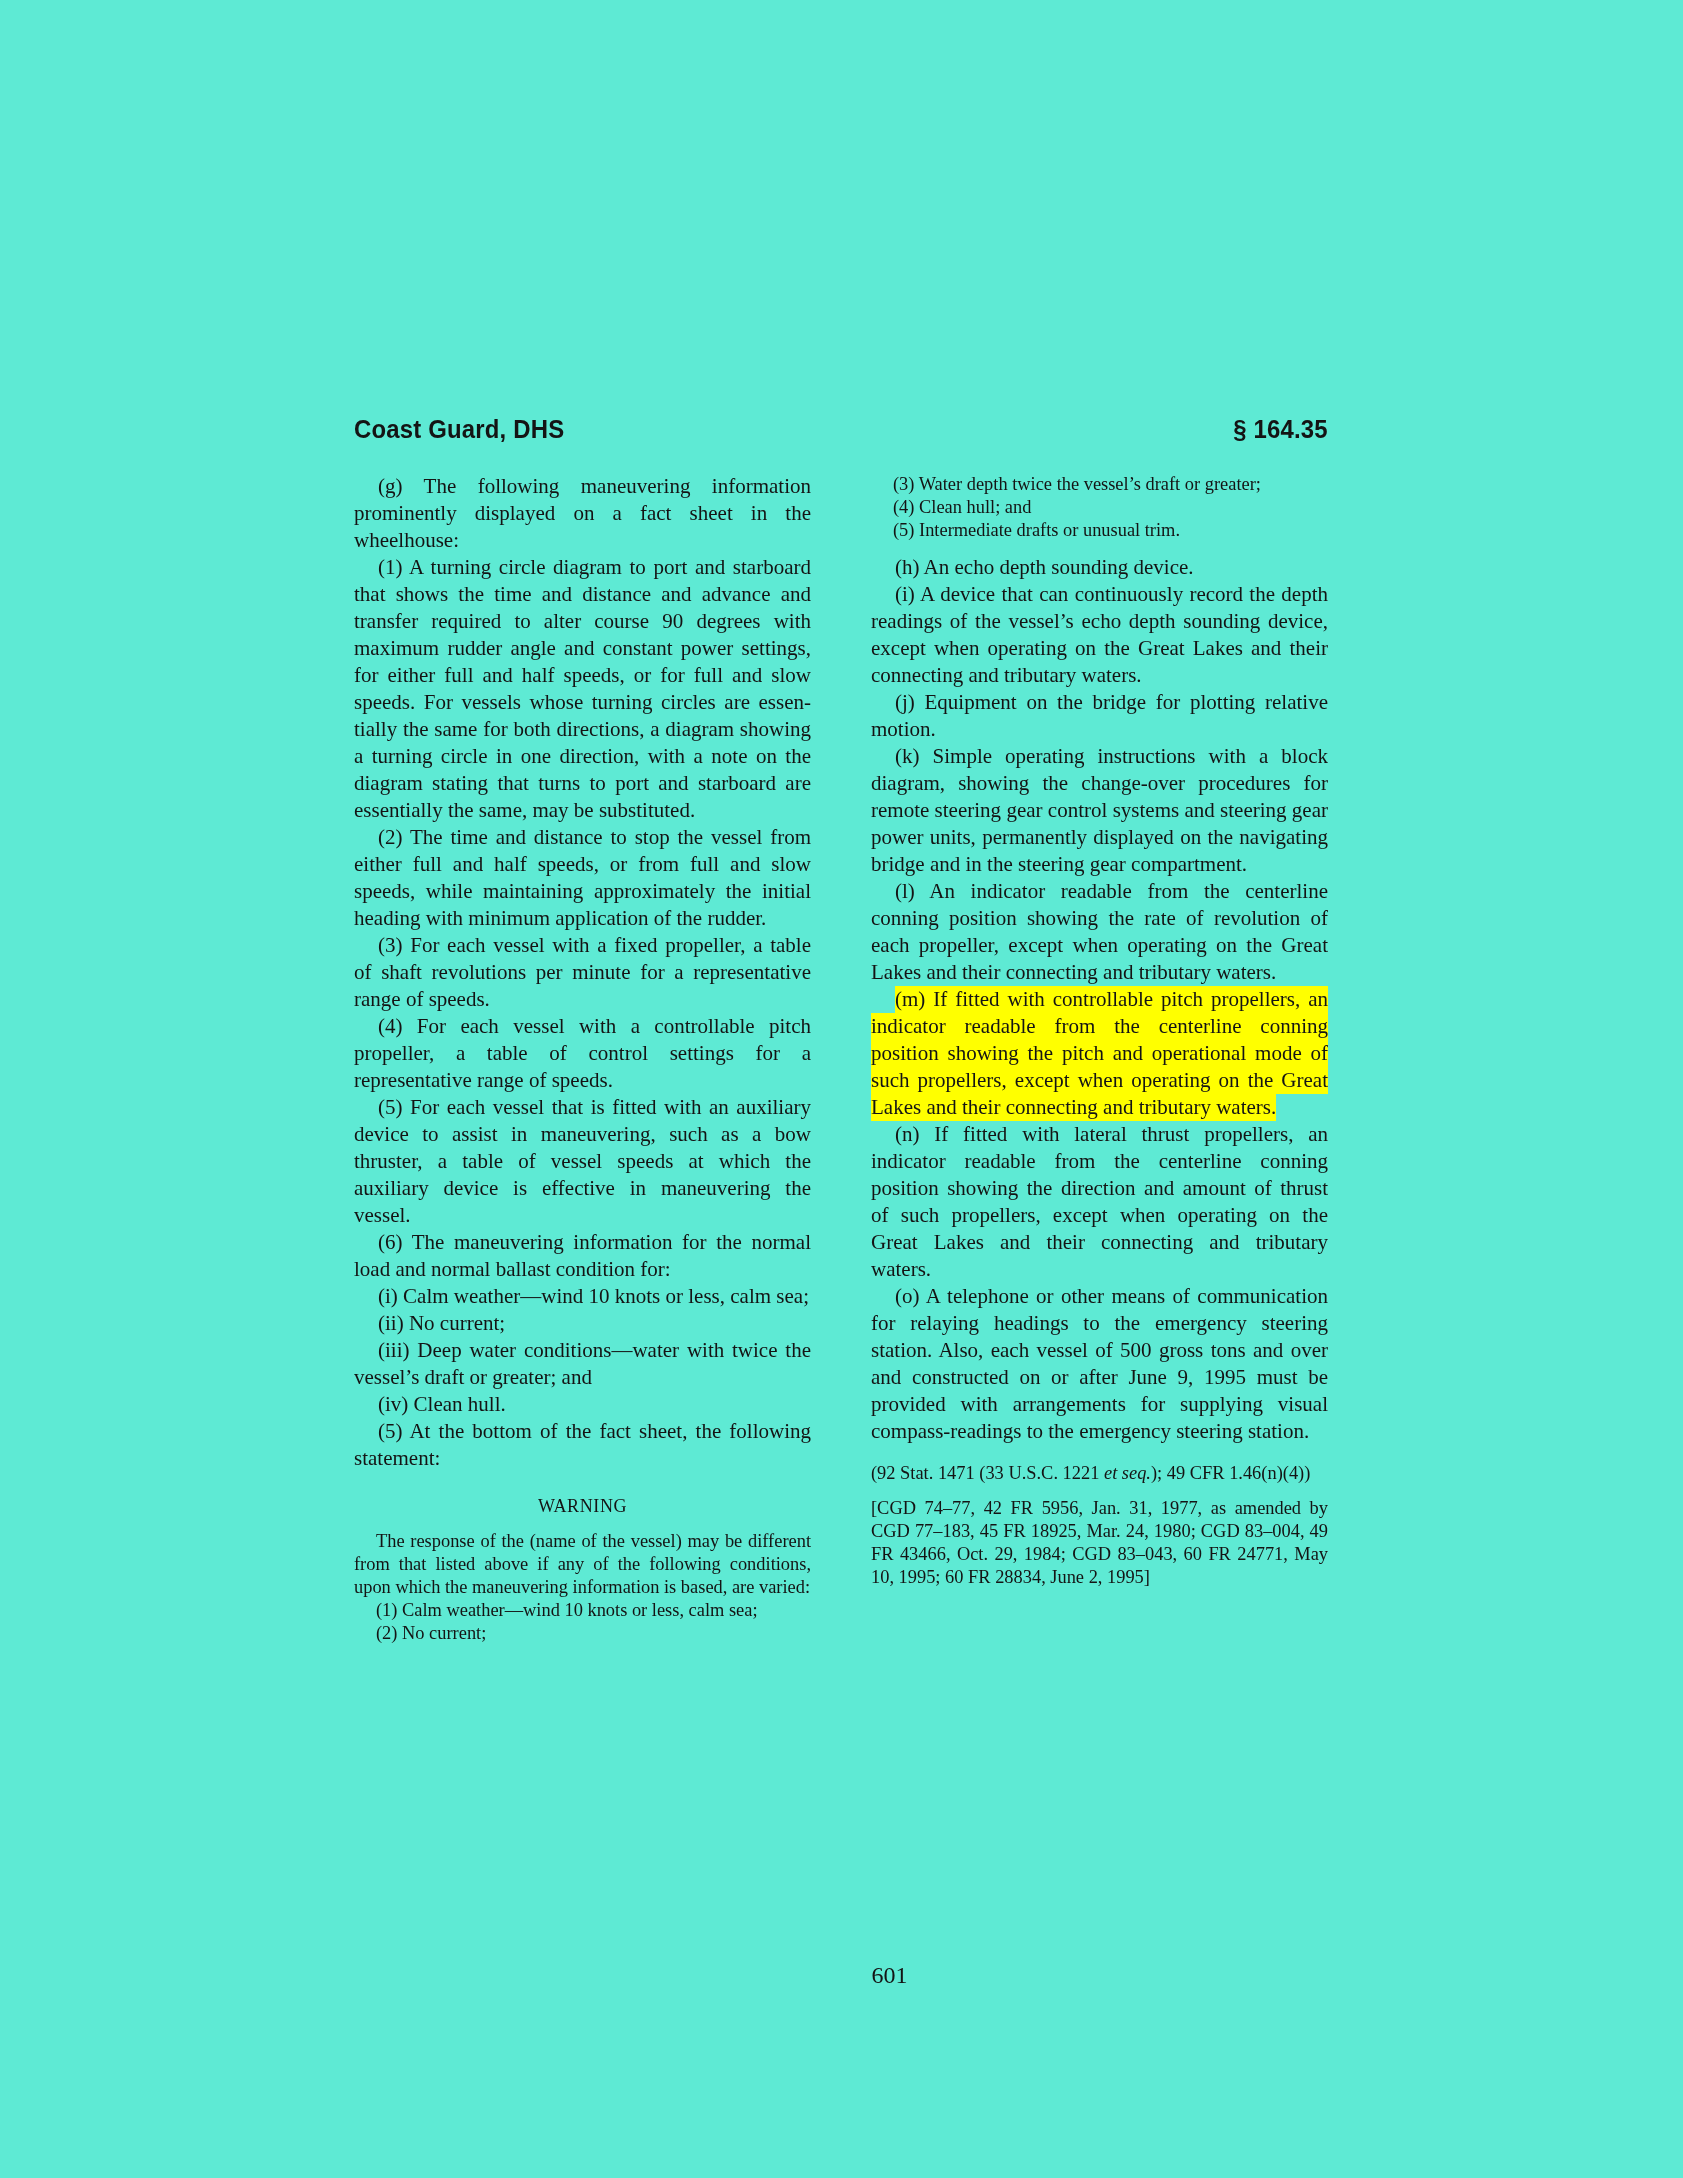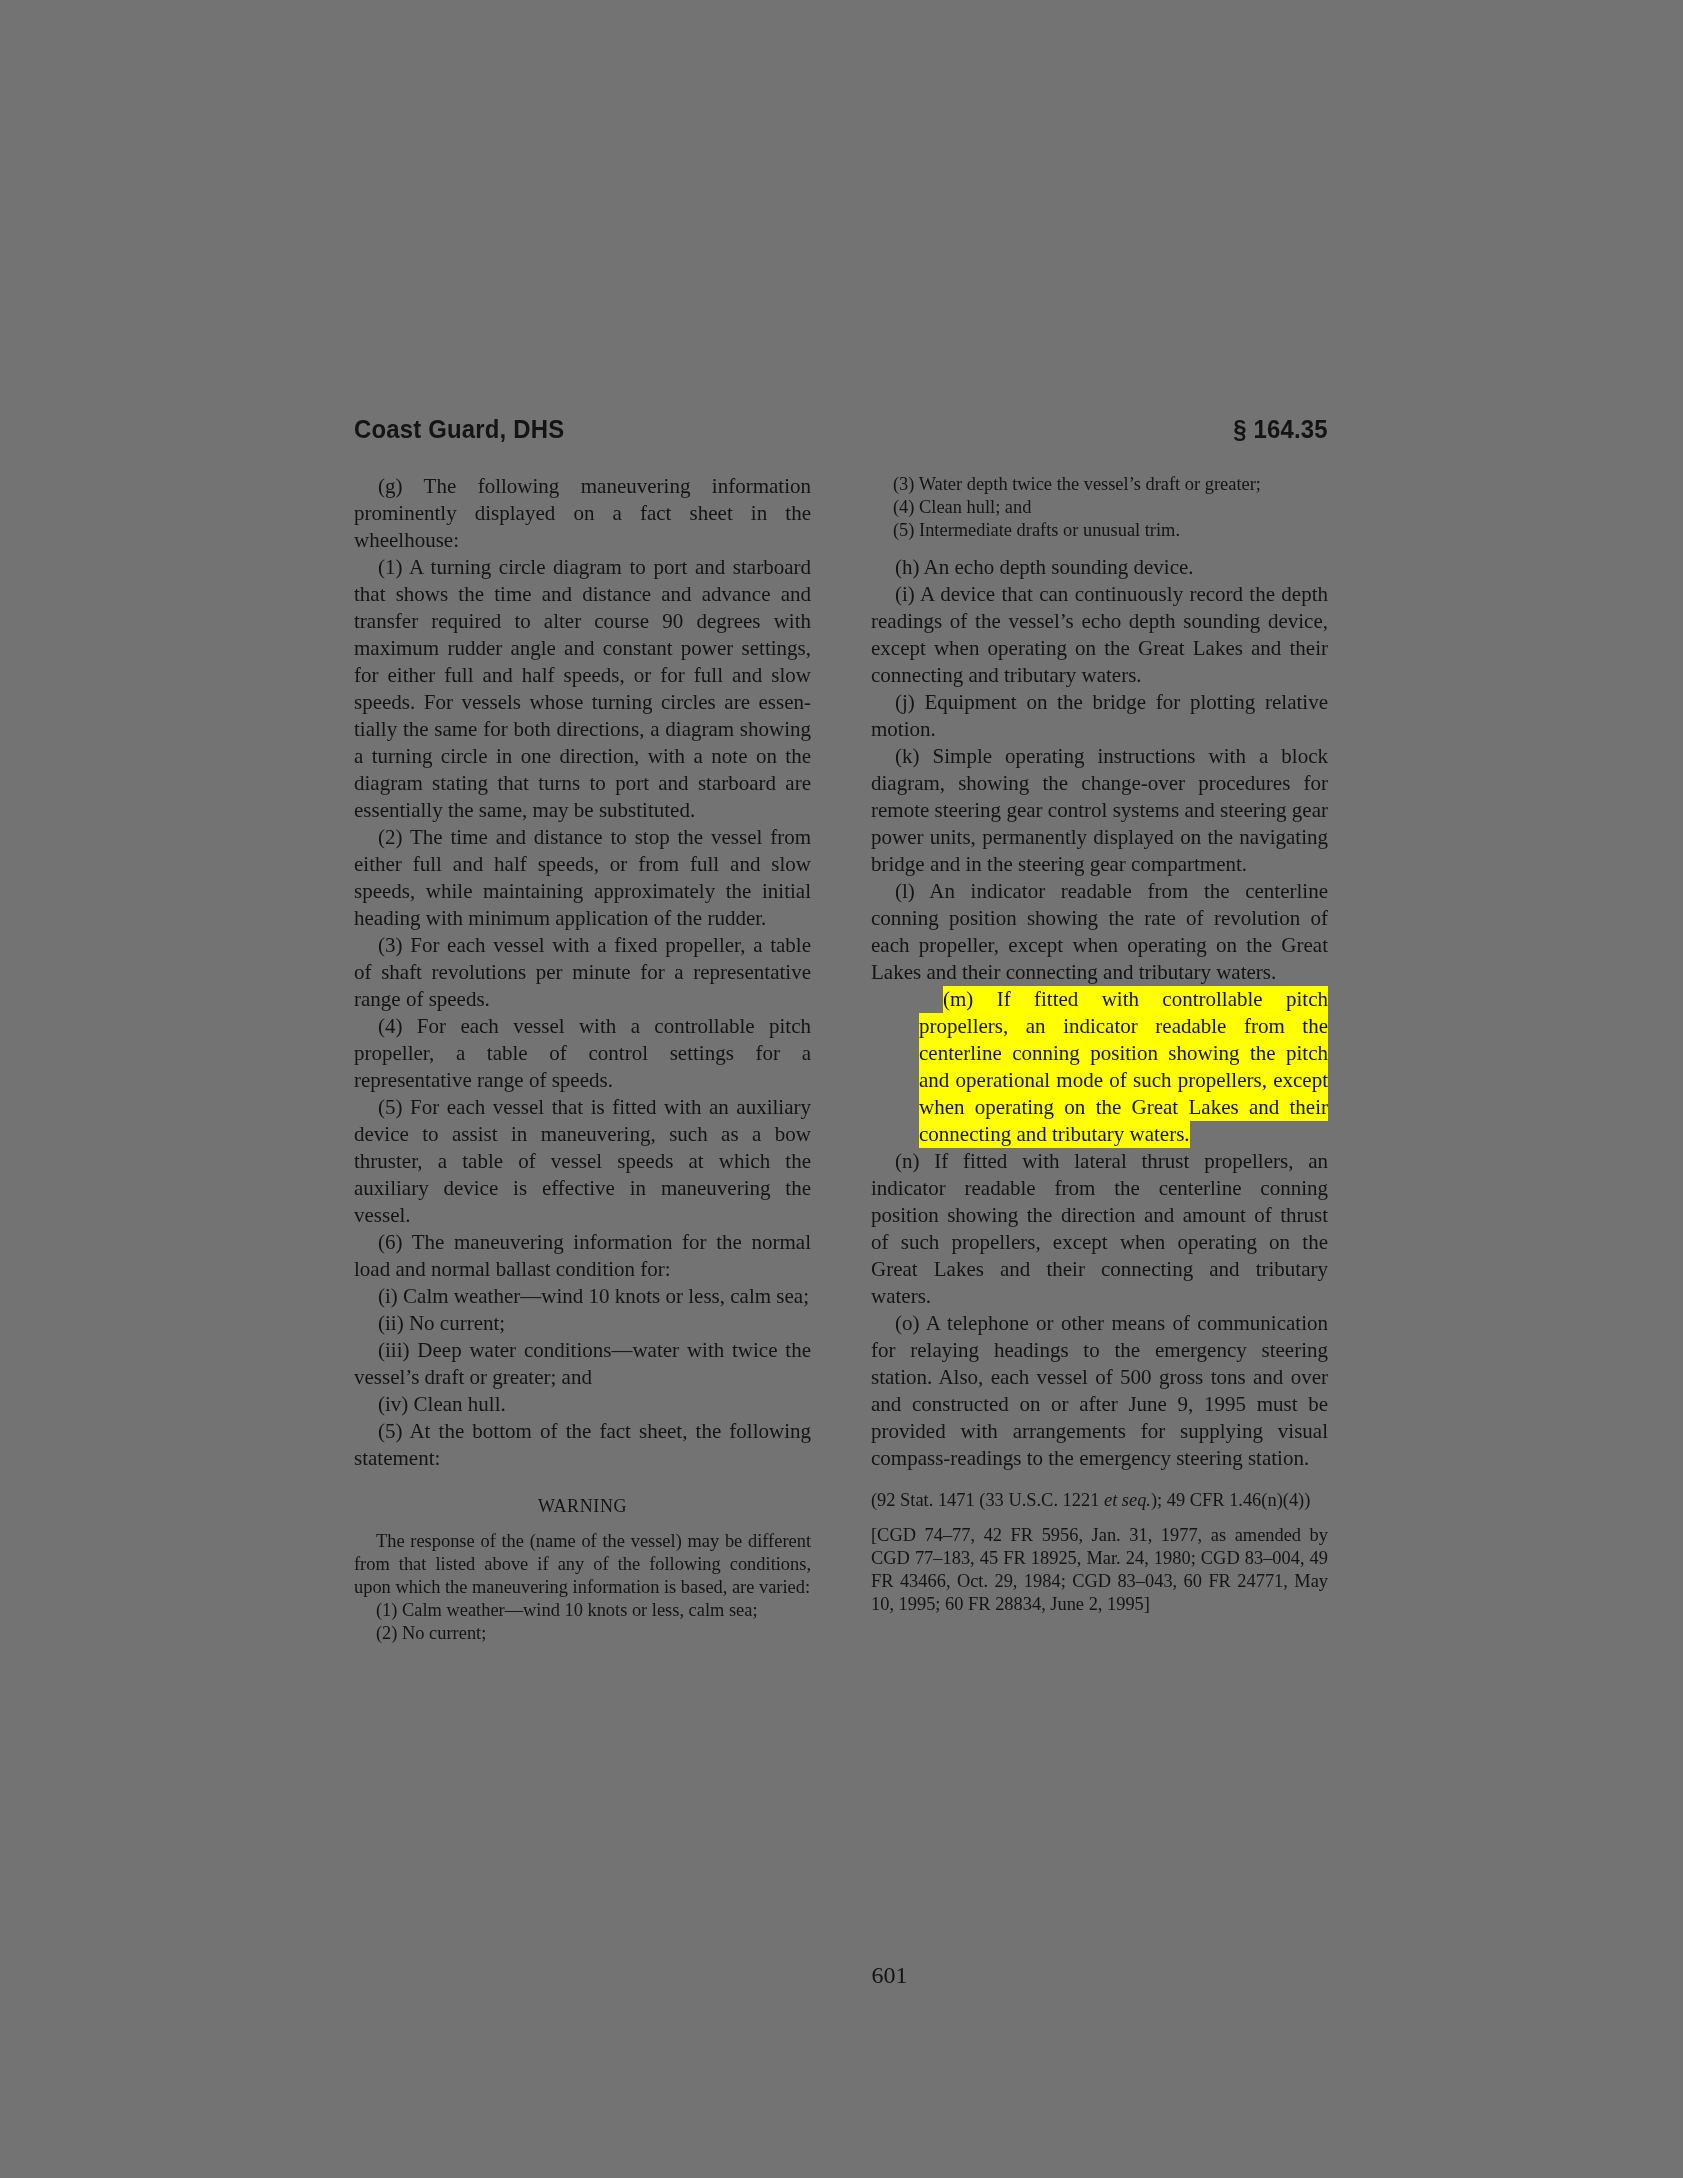--- a/index.html
+++ b/index.html
@@ -12,21 +12,21 @@
     height: 2178px;
     font-family: "Liberation Serif", "DejaVu Serif", serif;
     color: #141414;
     -webkit-font-smoothing: none;
   }
 
   .page {
     position: relative;
     width: 1683px;
     height: 2178px;
-    background: #737373;
+    background: #5eead4;
     box-sizing: border-box;
   }
 
   
   .running-head {
     position: absolute;
     left: 354px;
     top: 414px;
     width: 974px;
     display: flex;
@@ -99,21 +99,20 @@
   .hl {
     background-color: #ffff00;
     box-decoration-break: clone;
     -webkit-box-decoration-break: clone;
   }
   p.highlighted {
     background: transparent;
   }
   p.highlighted > span.hl {
     padding: 1px 0 2px 0;
-    margin-left: 48px;
   }
 
   .cite {
     font-style: italic;
   }
 
   
   .folio {
     position: absolute;
     left: 0;

